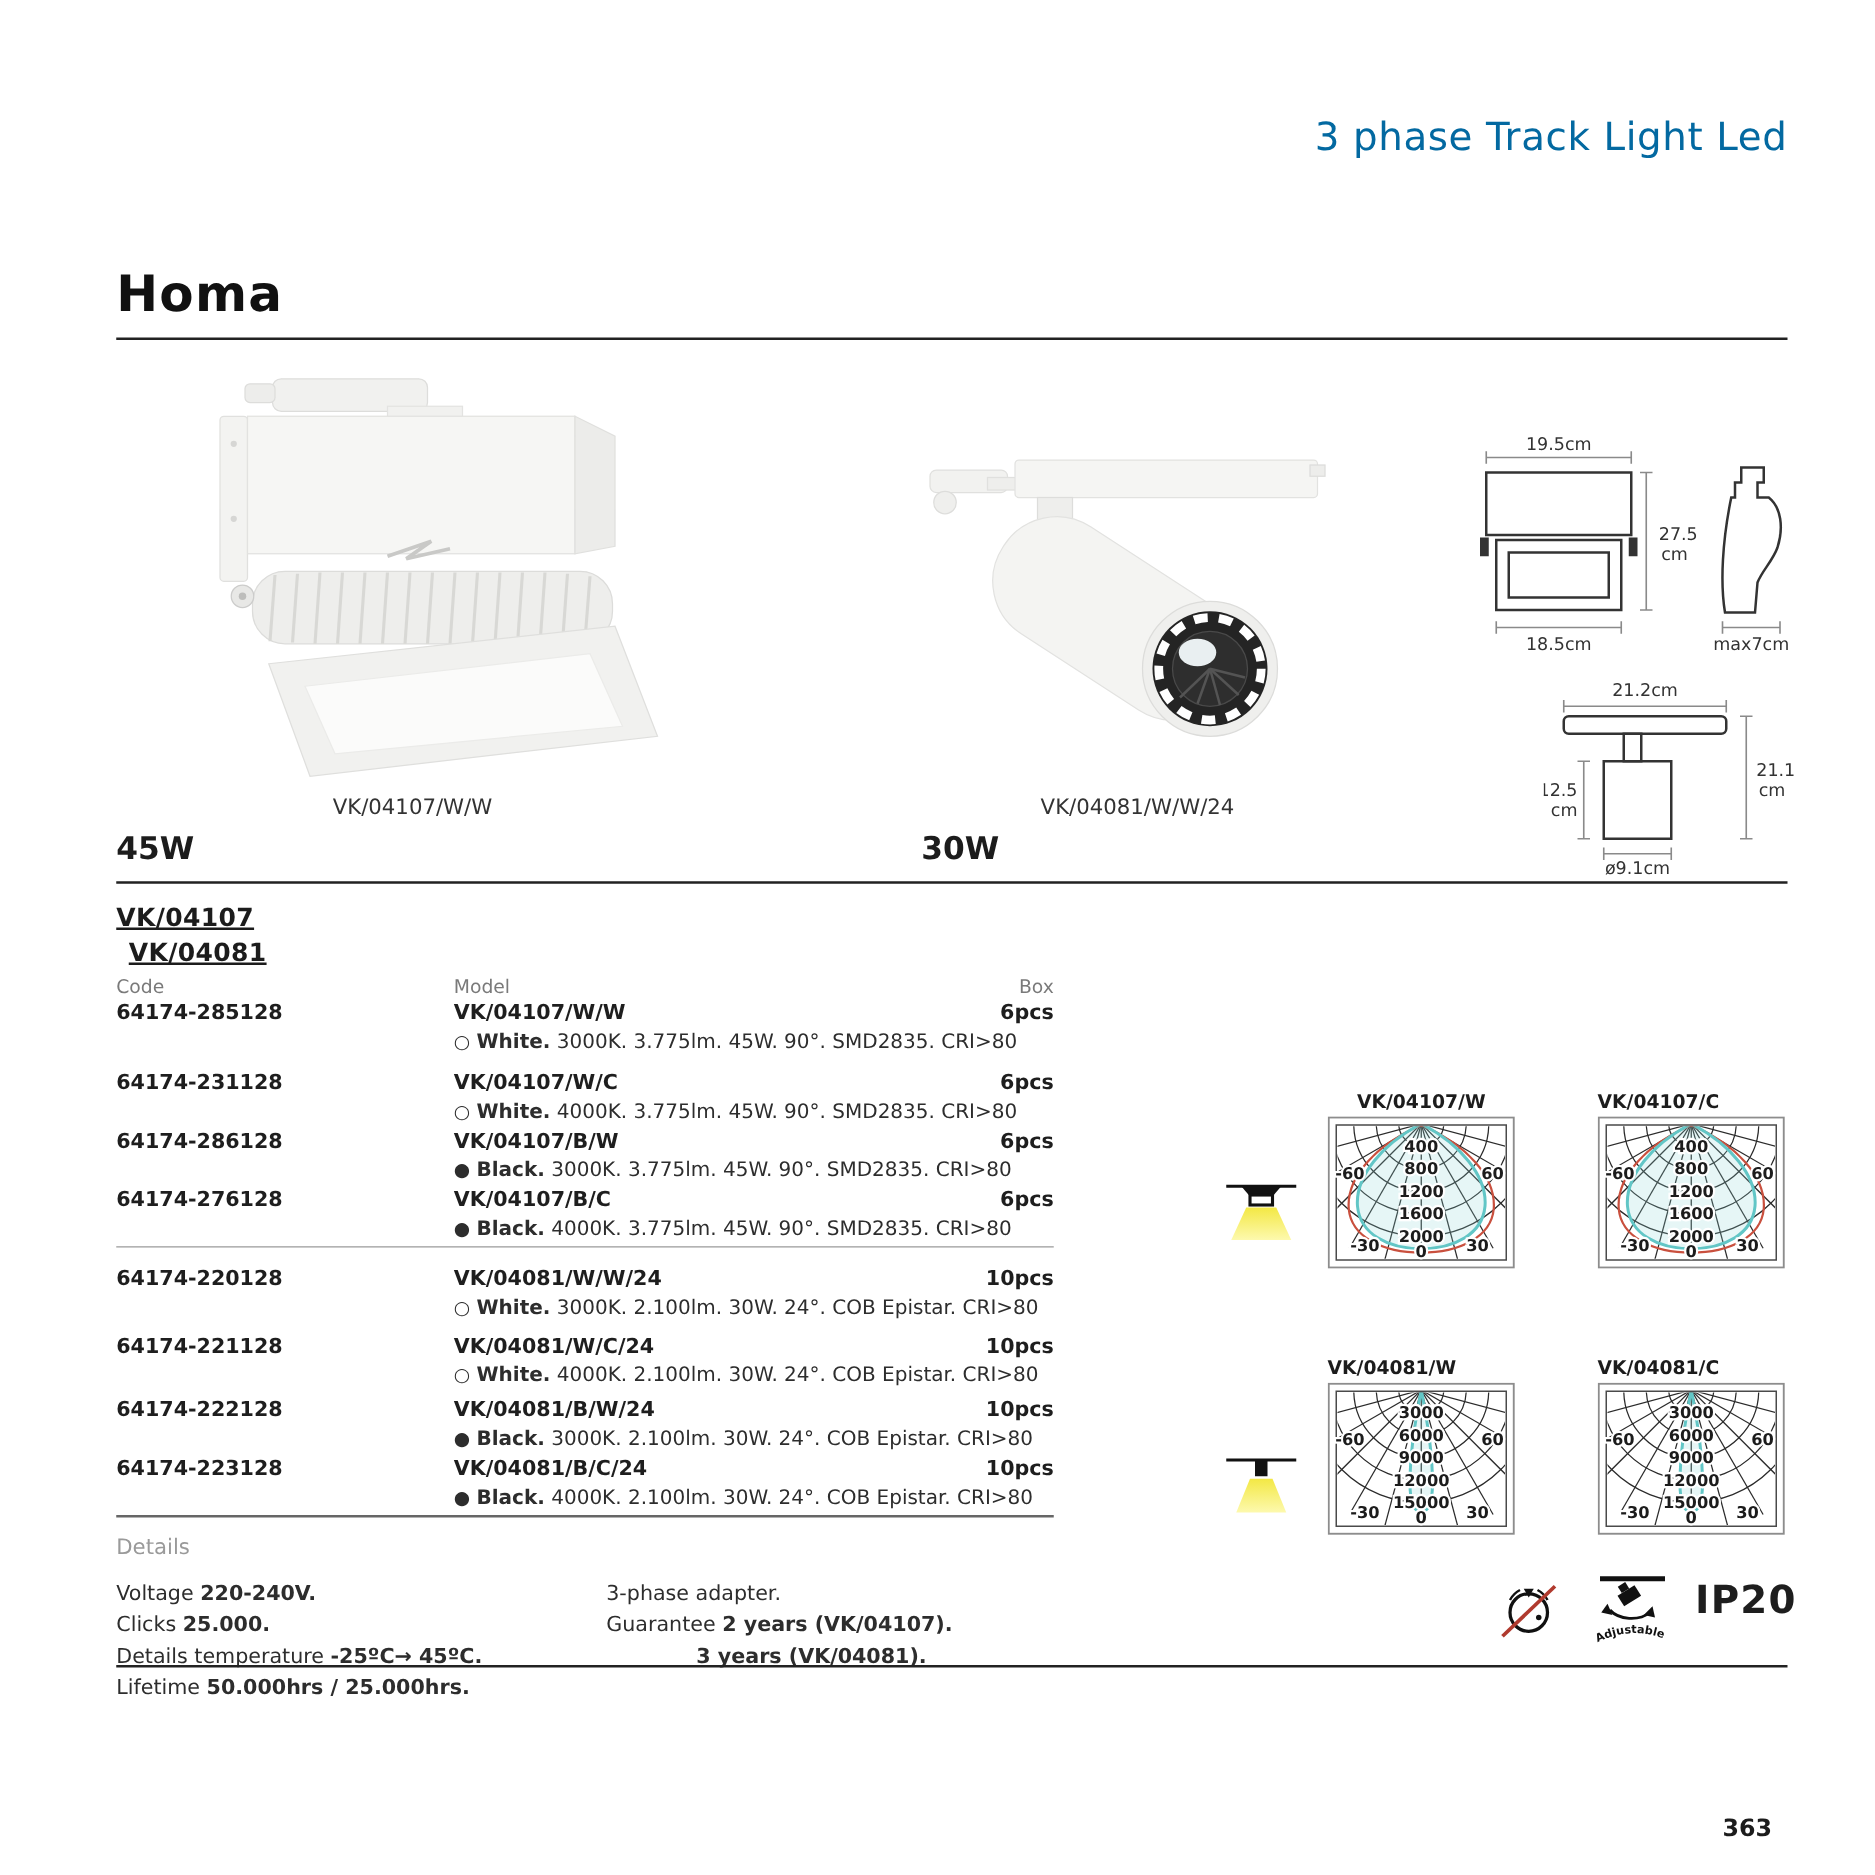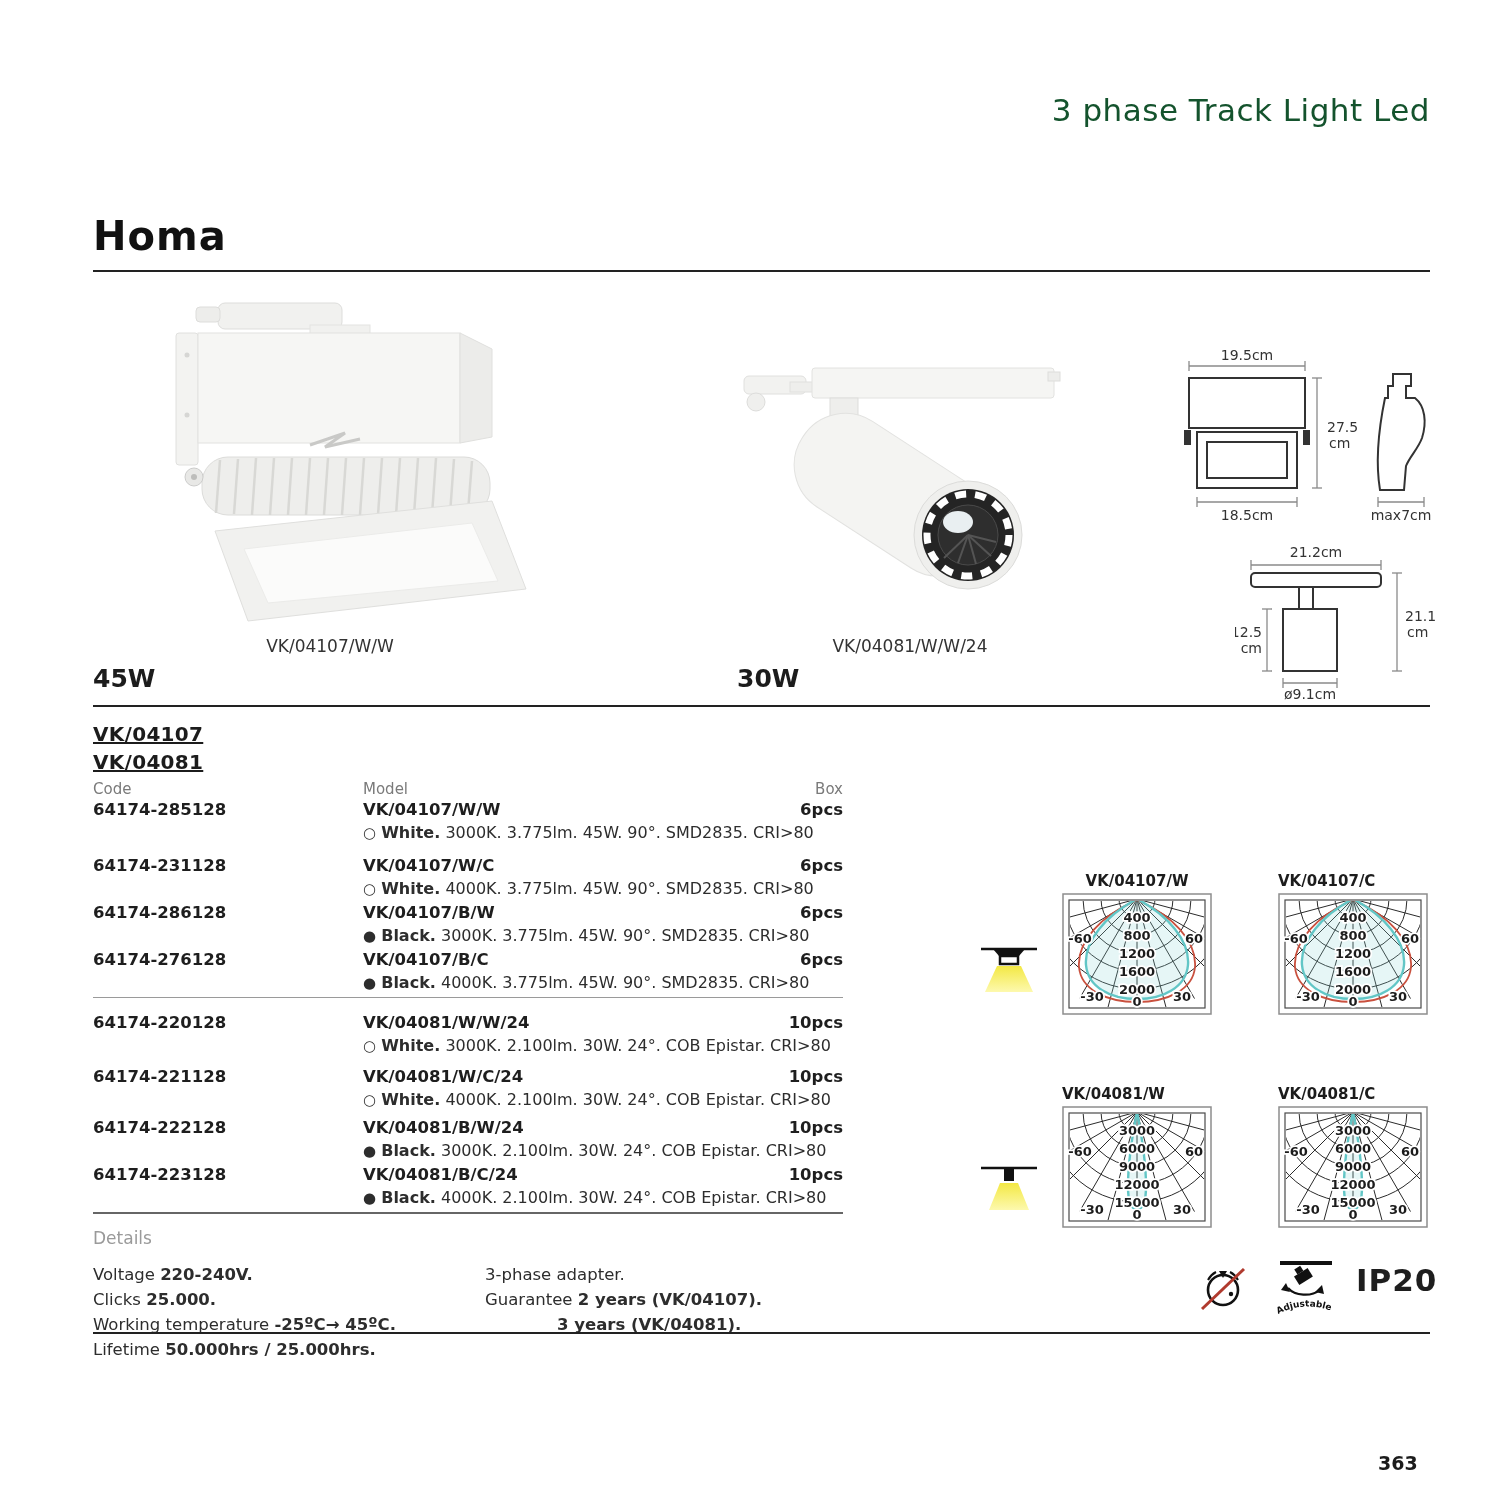--- a/index.html
+++ b/index.html
@@ -1,39 +1,39 @@
 <!DOCTYPE html>
 <html><head>
 <meta charset="utf-8">
 <style>
   html,body{margin:0;padding:0;background:#ffffff;}
   .page{position:relative;width:1500px;height:1500px;background:#fff;
         font-family:"DejaVu Sans","Liberation Sans",sans-serif;color:#222;overflow:hidden;}
 
   .page-title{position:absolute;top:92px;right:70px;font-size:31px;font-weight:400;
-              color:#14532d;letter-spacing:.5px;}
+              color:#0369a1;letter-spacing:.5px;}
   .family-name{position:absolute;top:213px;left:93px;font-size:40px;font-weight:700;
                color:#111;letter-spacing:1px;}
   .hr{position:absolute;background:#222;height:2px;}
   .hr-title{top:270px;left:93px;width:1337px;}
   .hr-watt{top:705px;left:93px;width:1337px;height:2px;}
   .hr-group{top:997px;left:93px;width:750px;height:1px;background:#9a9a9a;}
   .hr-details{top:1212px;left:93px;width:750px;height:2px;background:#666;}
   .hr-bottom{top:1332px;left:93px;width:1337px;}
 
   .caption{position:absolute;font-size:17px;color:#333;text-align:center;}
   .cap1{top:636px;left:235px;width:190px;}
   .cap2{top:636px;left:810px;width:200px;}
   .wattage{position:absolute;font-size:25px;font-weight:600;color:#1c1c1c;}
   .watt1{top:664px;left:93px;}
   .watt2{top:664px;left:737px;}
 
   .model-link{position:absolute;left:93px;font-size:20px;font-weight:700;color:#1c1c1c;
               text-decoration:underline;letter-spacing:.3px;}
-  .ml1{top:722px;} .ml2{top:750px;}
+  .ml1{top:722px;} .ml2{top:750px;margin-left:10px;}
 
   .ptable{position:absolute;left:93px;top:780px;width:750px;}
   .thead{position:absolute;top:0;left:0;width:750px;font-size:15px;color:#7a7a7a;}
   .thead .h-code{position:absolute;left:0;}
   .thead .h-model{position:absolute;left:270px;}
   .thead .h-box{position:absolute;right:0;}
   .trow{position:absolute;left:0;width:750px;height:46px;}
   .c-code{position:absolute;left:0;top:0;font-size:16.5px;font-weight:700;color:#1e1e1e;}
   .c-model{position:absolute;left:270px;top:0;font-size:16.5px;font-weight:700;color:#1e1e1e;}
   .c-box{position:absolute;right:0;top:0;font-size:16.5px;font-weight:700;color:#1e1e1e;}
@@ -458,21 +458,21 @@
   </div>
 
   <div class="hr hr-details"></div>
 
   <div class="details">
     <div class="d-head">Details</div>
     <div class="d-cols">
       <div class="d-col-l">
         <div class="d-line"><span>Voltage </span><b>220-240V.</b></div>
         <div class="d-line"><span>Clicks </span><b>25.000.</b></div>
-        <div class="d-line"><span>Working temperature </span><b>-25ºC→ 45ºC.</b></div>
+        <div class="d-line"><span>Details temperature </span><b>-25ºC→ 45ºC.</b></div>
         <div class="d-line"><span>Lifetime </span><b>50.000hrs / 25.000hrs.</b></div>
       </div>
       <div class="d-col-r">
         <div class="d-line"><span>3-phase adapter.</span><b></b></div>
         <div class="d-line"><span>Guarantee </span><b>2 years (VK/04107).</b></div>
         <div class="d-line d-indent"><span></span><b>3 years (VK/04081).</b></div>
       </div>
     </div>
   </div>
 

